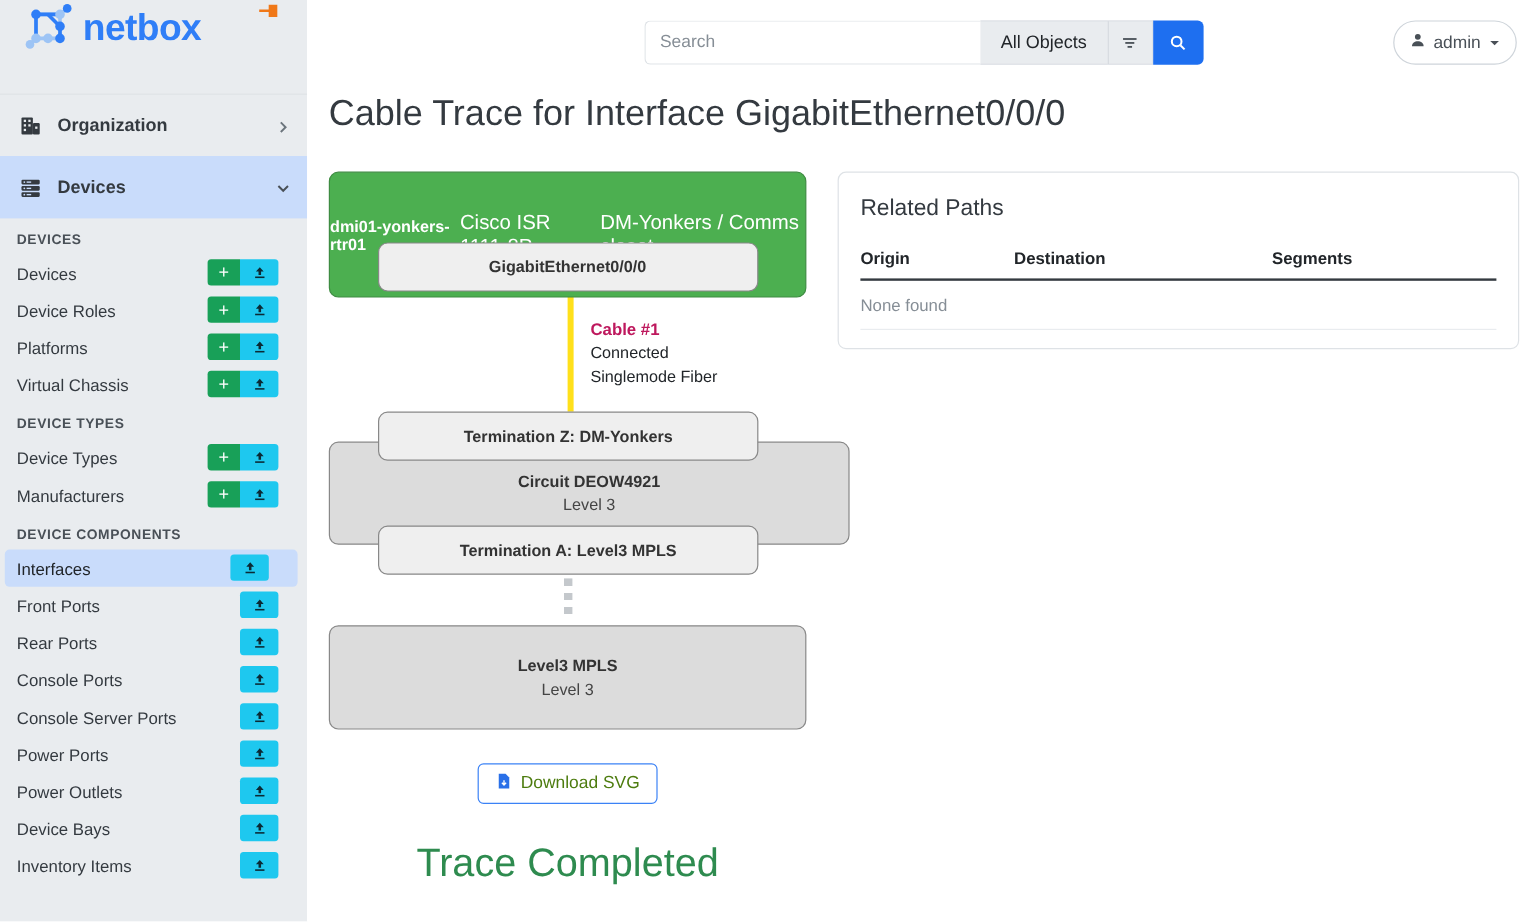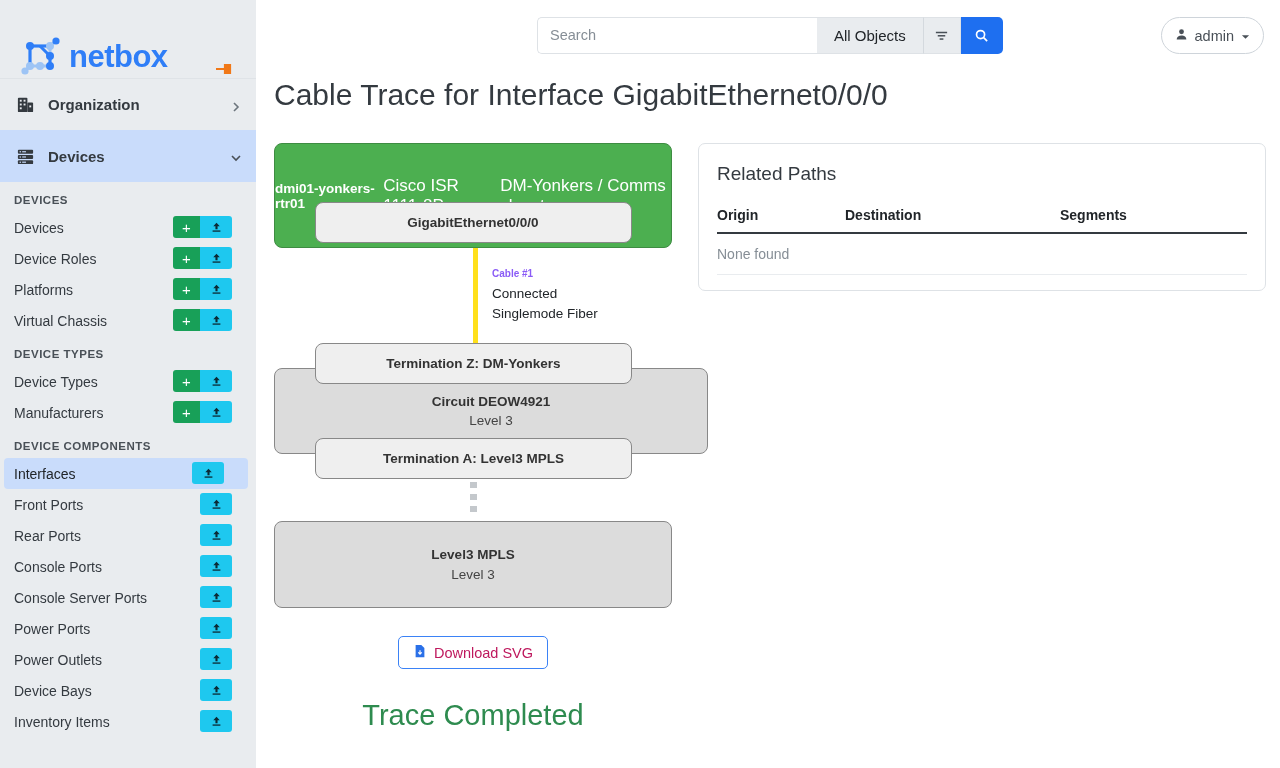--- a/index.html
+++ b/index.html
@@ -13,21 +13,21 @@
 
   
   .sidebar {
     width: 256px; height: 768px;
     background: #e9ecef;
     flex: 0 0 256px;
     overflow: hidden;
     position: relative;
   }
   .brand-row {
-    height: 78px; display: flex; align-items: flex-end;
+    height: 78px; display: flex; align-items: flex-start;
     padding: 0 28px 0 18px;
     gap: 46px;
   }
   .logo-wrap { display: flex; align-items: center; gap: 7px; flex: 1; }
   .logo-mark { width: 44px; height: 44px; flex: 0 0 44px; }
   .logo-text {
     font-size: 31px; font-weight: 700; color: #2f7ef7;
     letter-spacing: -0.5px; line-height: 1;
   }
   .pin-icon { width: 18px; height: 18px; flex: 0 0 18px; }
@@ -135,21 +135,21 @@
     font-size: 13.5px; font-weight: 700; color: #333;
     position: relative; z-index: 3;
   }
 
   .cable-zone { position: relative; height: 100px; }
   .cable-line {
     position: absolute; left: 199px; top: 0;
     width: 5px; height: 100px; background: #ffe01b;
   }
   .cable-info { position: absolute; left: 218px; top: 21px; }
-  .cable-info .ci-title { font-size: 10px; font-weight: 700; color: #8b5cf6; line-height: 20px; }
+  .cable-info .ci-title { font-size: 14px; font-weight: 700; color: #be185d; line-height: 20px; }
   .cable-info .ci-line { font-size: 13.5px; color: #212529; line-height: 20px; }
 
   .circuit-wrap { position: relative; height: 136px; }
   .circuit-box {
     position: absolute; left: 0; top: 25px;
     width: 434px; height: 86px;
     background: #dcdcdc; border: 1px solid #888; border-radius: 8px;
     display: flex; flex-direction: column; align-items: center;
     justify-content: center; gap: 4px; z-index: 1;
   }
@@ -183,25 +183,25 @@
     display: flex; flex-direction: column; align-items: center;
     justify-content: center; gap: 5px;
   }
   .node-provider .np-name { font-size: 13.5px; font-weight: 700; color: #333; }
   .node-provider .np-sub { font-size: 13.5px; color: #444; }
 
   .dl-wrap { display: flex; justify-content: center; margin-top: 28px; }
   .dl-btn {
     display: flex; align-items: center; gap: 7px;
     padding: 7px 14px; border: 1px solid #3b82f6; border-radius: 5px;
-    background: #fff; color: #be185d; font-size: 14.5px; cursor: pointer;
+    background: #fff; color: #4d7c0f; font-size: 14.5px; cursor: pointer;
   }
   .trace-status {
     text-align: center; margin-top: 30px;
-    font-size: 29px; color: #2e8b4f; font-weight: 400;
+    font-size: 33px; color: #2e8b4f; font-weight: 400;
   }
 
   
   .rp-card {
     width: 568px; margin-left: 26px;
     border: 1px solid #dee2e6; border-radius: 7px;
     background: #fff; padding: 19px 18px 22px 18px;
     height: 148px;
   }
   .rp-title { font-size: 19px; color: #343a40; font-weight: 400; margin-bottom: 22px; }

